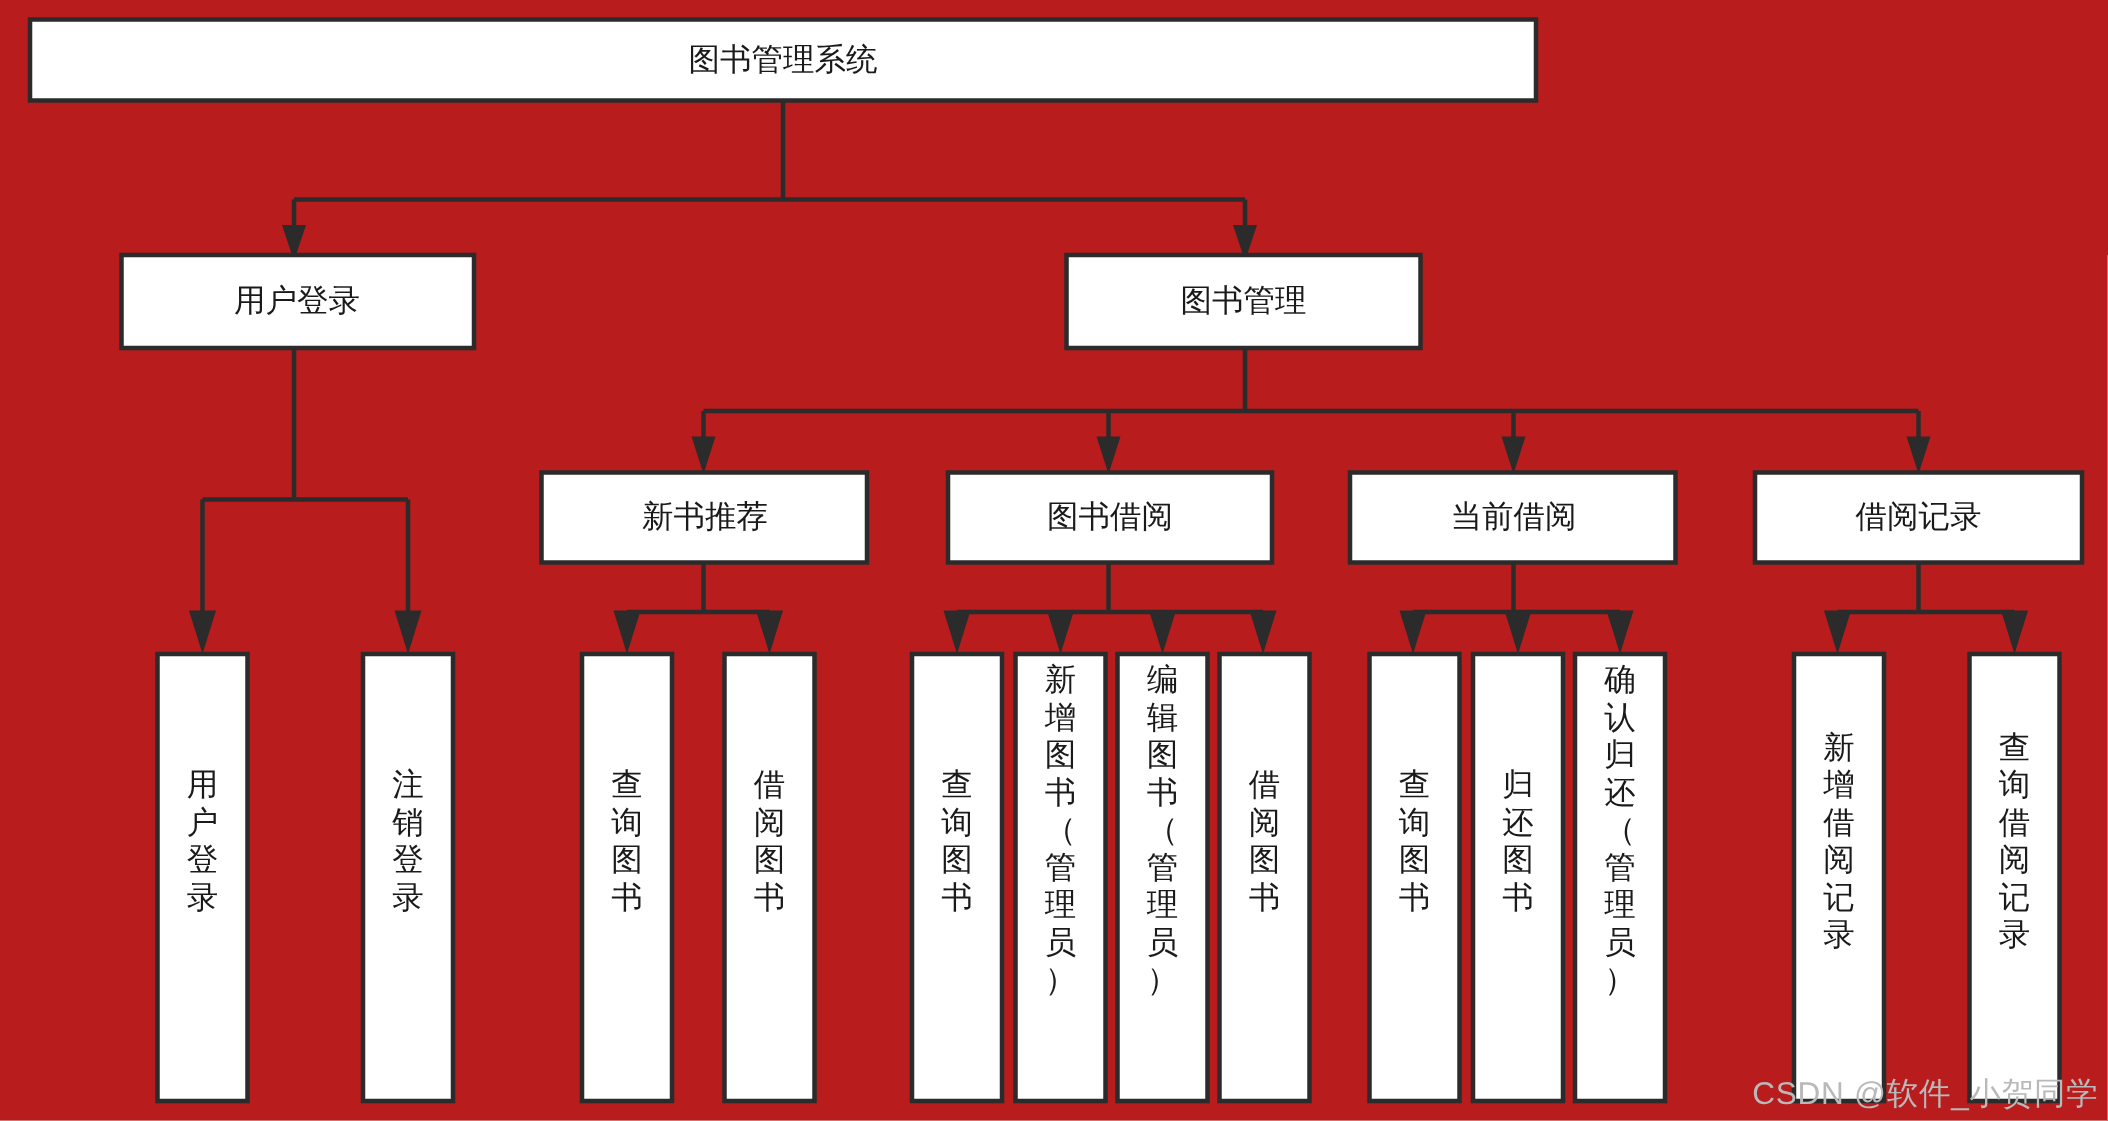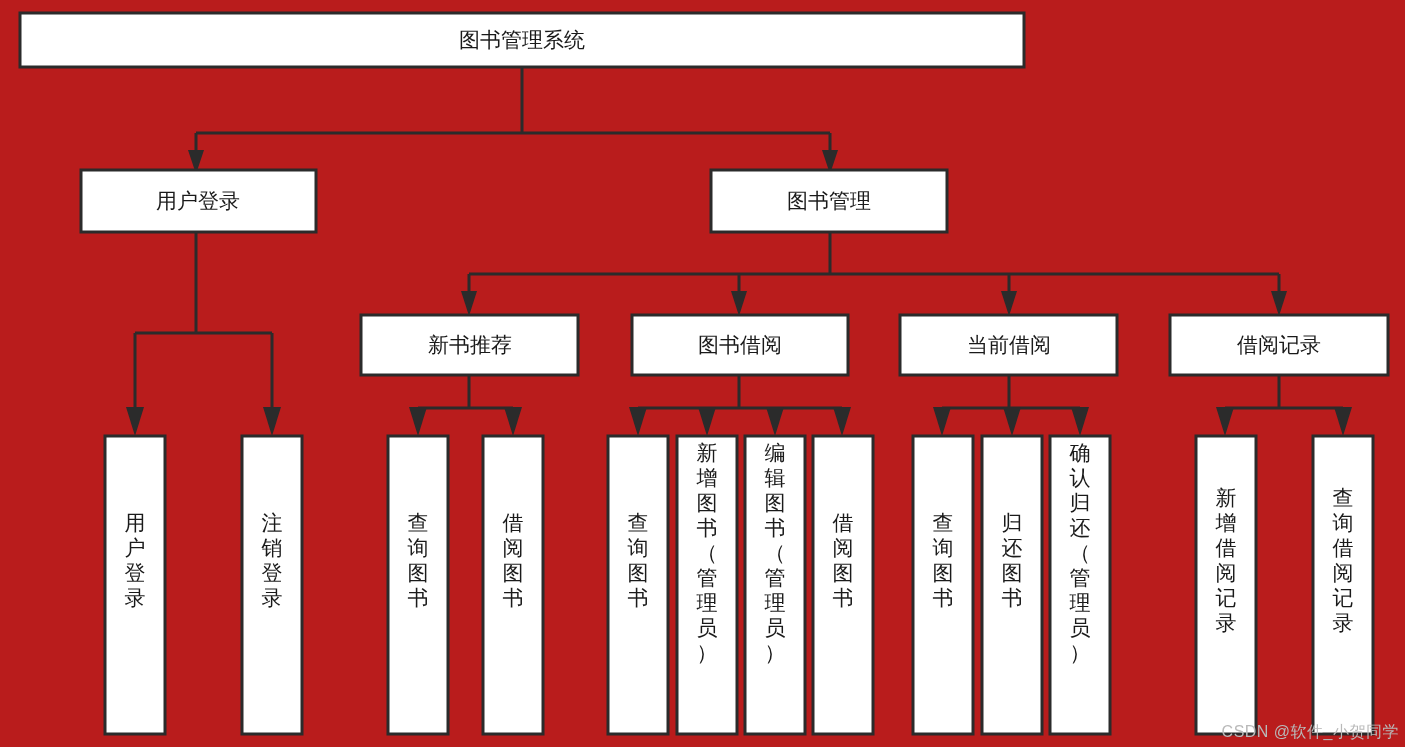--- a/index.html
+++ b/index.html
@@ -7,21 +7,21 @@
        font-family:"Liberation Sans","DejaVu Sans",sans-serif;}
   #diagram-root{position:relative;width:1405px;height:747px;background:#b91c1c;}
   svg#tree-svg{position:absolute;left:0;top:0;width:1405px;height:747px;}
   .node-box{fill:#ffffff;stroke:#2b2b2b;stroke-width:3;}
   .link-line{stroke:#2b2b2b;stroke-width:3;fill:none;}
   .arrow-head{fill:#2b2b2b;stroke:none;}
   .node-label{fill:#1a1a1a;font-family:"Liberation Sans","DejaVu Sans",sans-serif;
               font-size:21px;text-anchor:middle;dominant-baseline:middle;}
   .node-label-vert{fill:#1a1a1a;font-family:"Liberation Sans","DejaVu Sans",sans-serif;
               font-size:21px;text-anchor:middle;}
-  .watermark{position:absolute;right:6px;bottom:4px;color:#b9b9b9;font-size:16px;
+  .watermark{position:absolute;right:6px;bottom:4px;color:#b9b9b9;font-size:21px;
              font-family:"Liberation Sans","DejaVu Sans",sans-serif;white-space:nowrap;
              letter-spacing:0.5px;}
 </style>
 </head>
 <body>
 
 <div id="diagram-root">
 
   <svg id="tree-svg" viewBox="0 0 1405 747">
 

